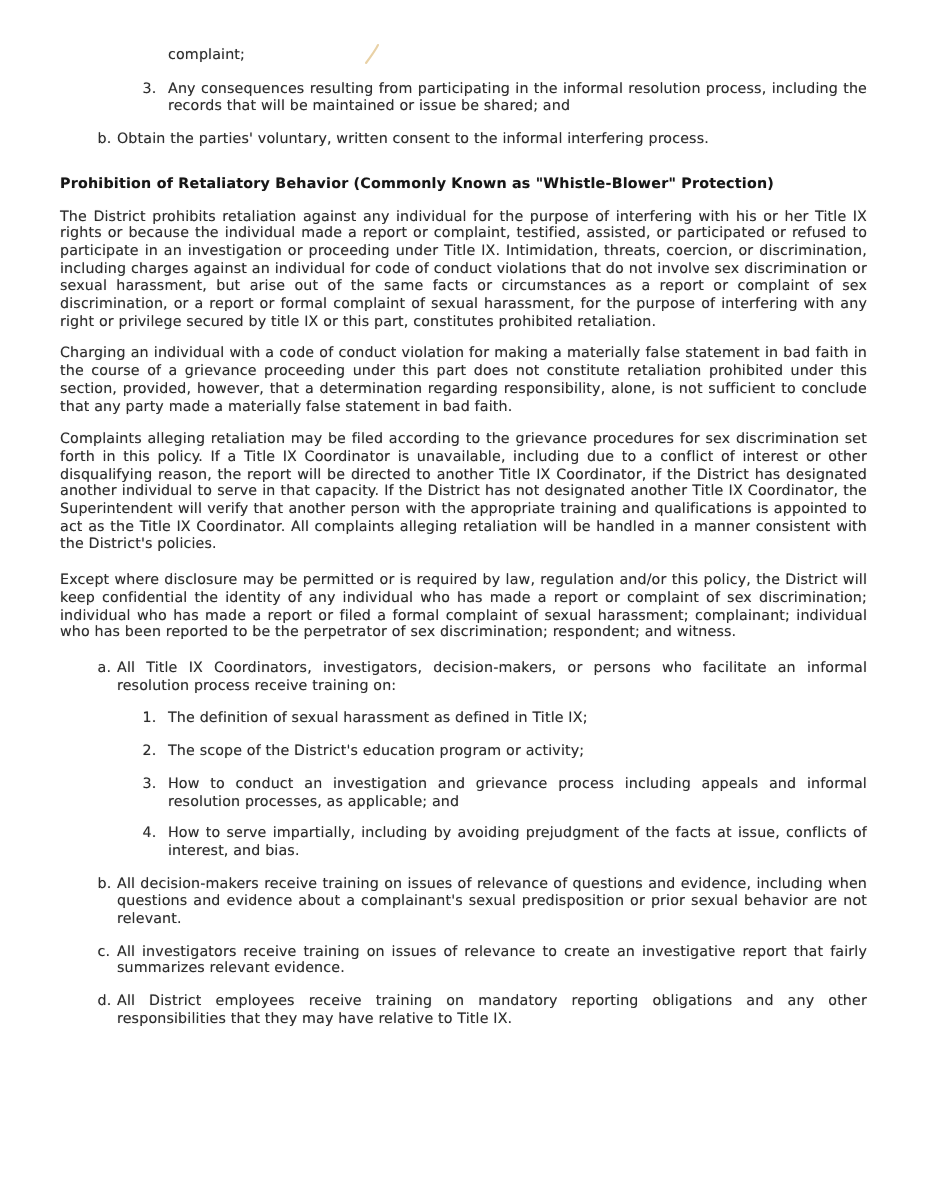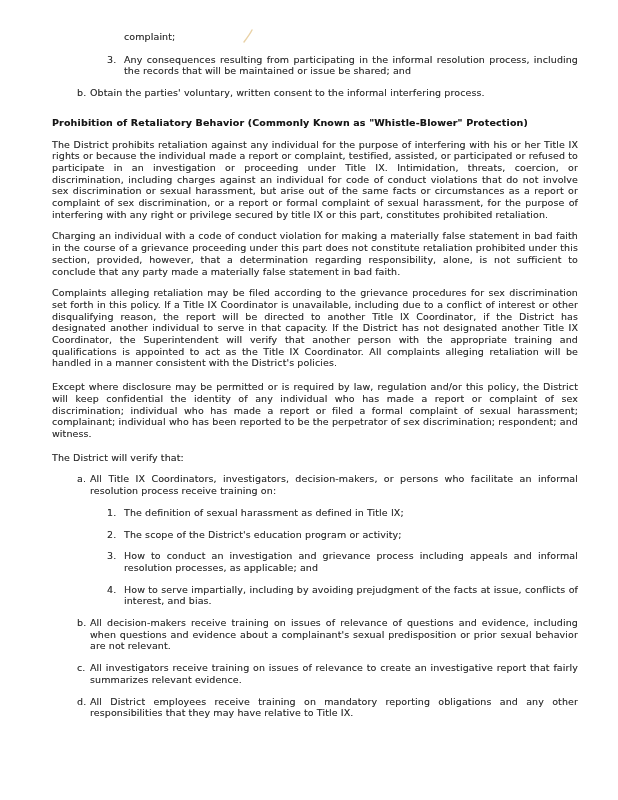--- a/index.html
+++ b/index.html
@@ -2,21 +2,21 @@
 <html><head>
 <meta charset="utf-8">
 <style>
   html,body{margin:0;padding:0;background:#e8e8e8;}
   .page{
     position:relative;
     width:618px;height:800px;
     margin:0 auto;
     background:#ffffff;
     box-sizing:border-box;
-    padding:31px 40px 0 52px;
+    padding:31px 40px 0 40px;
     font-family:"DejaVu Sans","Liberation Sans",sans-serif;
     font-size:9.5px;
     line-height:11.7px;
     letter-spacing:0.1px;
     color:#2d2d2d;
     text-shadow:0 0 0.5px rgba(45,45,45,0.45);
     overflow:hidden;
   }
   .para{
     text-align:justify;
@@ -74,21 +74,20 @@
     <span class="txt">Obtain the parties' voluntary, written consent to the informal interfering process.</span>
   </div>
 
   <div class="heading">Prohibition of Retaliatory Behavior (Commonly Known as "Whistle-Blower" Protection)</div>
   <div class="para">The District prohibits retaliation against any individual for the purpose of interfering with his or her Title IX rights or because the individual made a report or complaint, testified, assisted, or participated or refused to participate in an investigation or proceeding under Title IX. Intimidation, threats, coercion, or discrimination, including charges against an individual for code of conduct violations that do not involve sex discrimination or sexual harassment, but arise out of the same facts or circumstances as a report or complaint of sex discrimination, or a report or formal complaint of sexual harassment, for the purpose of interfering with any right or privilege secured by title IX or this part, constitutes prohibited retaliation.</div>
   <div class="para">Charging an individual with a code of conduct violation for making a materially false statement in bad faith in the course of a grievance proceeding under this part does not constitute retaliation prohibited under this section, provided, however, that a determination regarding responsibility, alone, is not sufficient to conclude that any party made a materially false statement in bad faith.</div>
   <div class="para" style="margin-bottom:12px;">Complaints alleging retaliation may be filed according to the grievance procedures for sex discrimination set forth in this policy. If a Title IX Coordinator is unavailable, including due to a conflict of interest or other disqualifying reason, the report will be directed to another Title IX Coordinator, if the District has designated another individual to serve in that capacity. If the District has not designated another Title IX Coordinator, the Superintendent will verify that another person with the appropriate training and qualifications is appointed to act as the Title IX Coordinator. All complaints alleging retaliation will be handled in a manner consistent with the District's policies.</div>
 
   <div class="para" style="margin-bottom:12px;">Except where disclosure may be permitted or is required by law, regulation and/or this policy, the District will keep confidential the identity of any individual who has made a report or complaint of sex discrimination; individual who has made a report or filed a formal complaint of sexual harassment; complainant; individual who has been reported to be the perpetrator of sex discrimination; respondent; and witness.</div>
 
-  <div class="para">The District will verify that:</div>
 
   <div class="li li-letter">
     <span class="lbl">a.</span>
     <span class="txt">All Title IX Coordinators, investigators, decision-makers, or persons who facilitate an informal resolution process receive training on:</span>
   </div>
 
   <div class="li li-num">
     <span class="lbl">1.</span>
     <span class="txt">The definition of sexual harassment as defined in Title IX;</span>
   </div>

